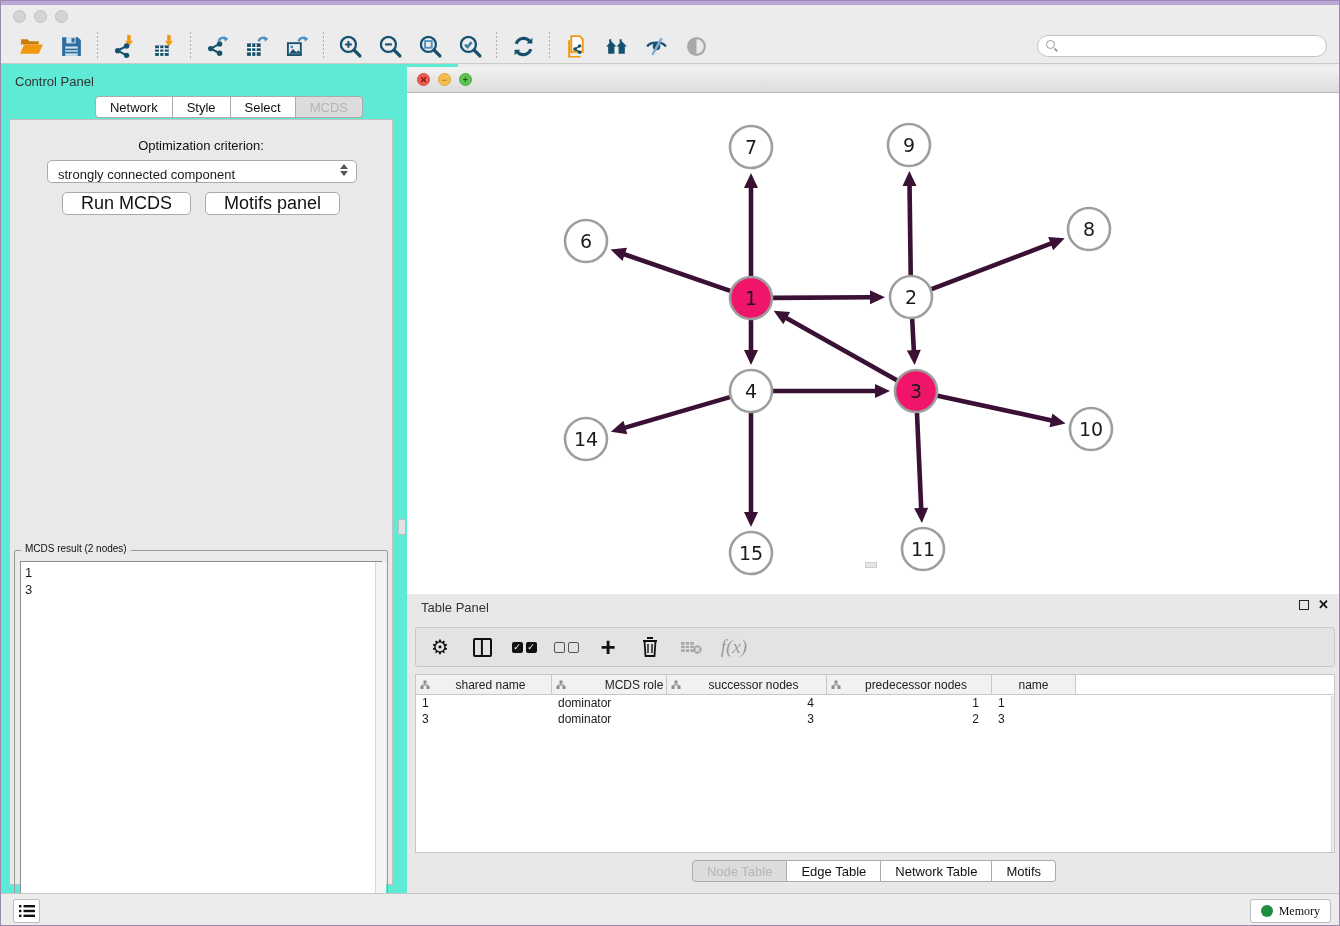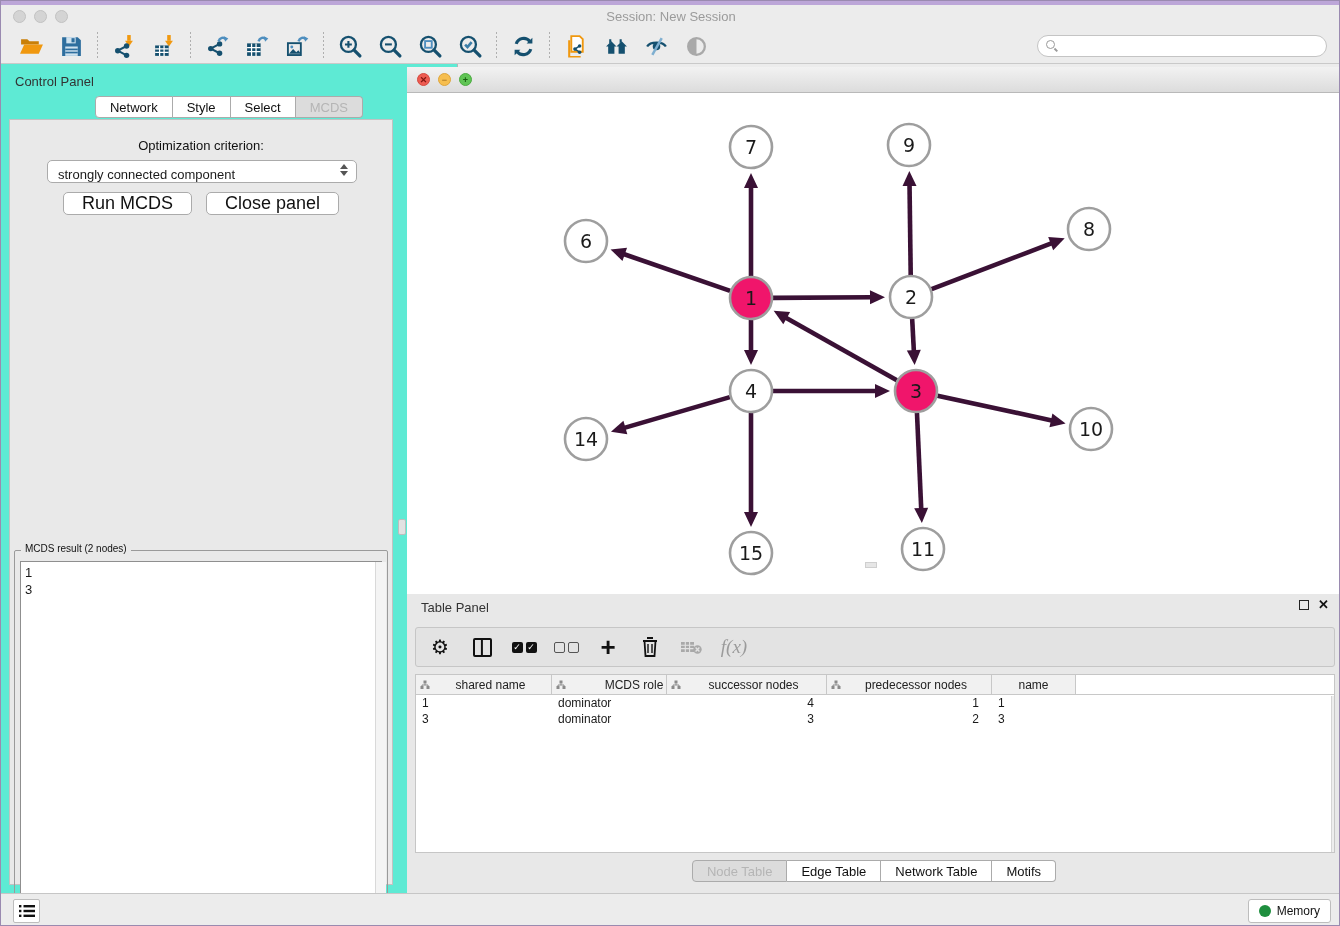--- a/index.html
+++ b/index.html
@@ -103,40 +103,39 @@
   .tbl-header { display:flex; height:20px; border-bottom:1px solid #C8C8C8; }
   .th { background:#F1F1F1; border-right:1px solid #C8C8C8; display:flex; align-items:center; font-size:12px; color:#222; }
   .th .th-label { flex:1; text-align:center; }
   .th svg { margin-left:4px; flex:none; }
   .tr { display:flex; height:16px; font-size:12px; }
   .td { padding:0 6px; overflow:hidden; white-space:nowrap; line-height:16px; }
   .td.r { text-align:right; padding-right:13px; }
   .tbl-scroll { position:absolute; right:0; top:21px; bottom:0; width:3px; background:#EDEDED; border-left:1px solid #D5D5D5; }
   .tp-tabs { position:absolute; left:0; top:266px; width:100%; display:flex; justify-content:center; }
   
-  .status-bar { position:absolute; left:0; top:892px; width:1340px; height:34px; background:#ECECEC; border-top:1px solid #C6C6C6; }
+  .status-bar { position:absolute; left:0; top:892px; width:1340px; height:34px; background:#ECECEC; border-top:1px solid #C6C6C6;font-family:Liberation Serif, serif; }
   .menu-btn { position:absolute; left:12px; top:5px; width:27px; height:24px; background:#fff; border:1px solid #BDBDBD; border-radius:2px;
               display:flex; align-items:center; justify-content:center; }
   .memory-btn { position:absolute; right:10px; top:5px; height:24px; background:#fff; border:1px solid #BDBDBD; border-radius:3px;
                 display:flex; align-items:center; gap:6px; padding:0 10px; font-size:12px; color:#111; }
   .mem-dot { width:12px; height:12px; border-radius:50%; background:#1E8E3E; }
 </style>
 </head>
 <body>
 
 <div class="app">
 
   <div class="top-strip"></div>
   <div class="titlebar">
     <div class="tl-group">
       <div class="tl"></div>
       <div class="tl"></div>
       <div class="tl"></div>
     </div>
-    <div class="win-title">Session: New Session</div>
   </div>
 
   <div class="toolbar">
     <div class="tbtn">
       <svg viewBox="0 0 24 24">
         <path d="M2 5h6l2 2h9v3H2z" fill="#C97F07"></path>
         <path d="M1 19l4-9h18l-4 9z" fill="#F0980F"></path>
       </svg>
     </div>
     <div class="tbtn">
@@ -290,21 +289,21 @@
       <div class="opt-label">Optimization criterion:</div>
       <div class="dropdown">
         <span>strongly connected component</span>
         <span class="dd-stepper">
           <span class="dd-up"></span>
             <span class="dd-down"></span>
         </span>
       </div>
       <div class="cp-buttons">
         <button class="btn">Run MCDS</button>
-        <button class="btn">Close panel</button>
+        <button class="btn">Motifs panel</button>
       </div>
       <div class="result-group">
         <span class="result-legend">MCDS result (2 nodes)</span>
         <div class="result-box" id="result-box">1
 3</div>
         <div class="result-scroll"></div>
       </div>
     </div>
     <div class="cp-splitter"></div>
   </div>

